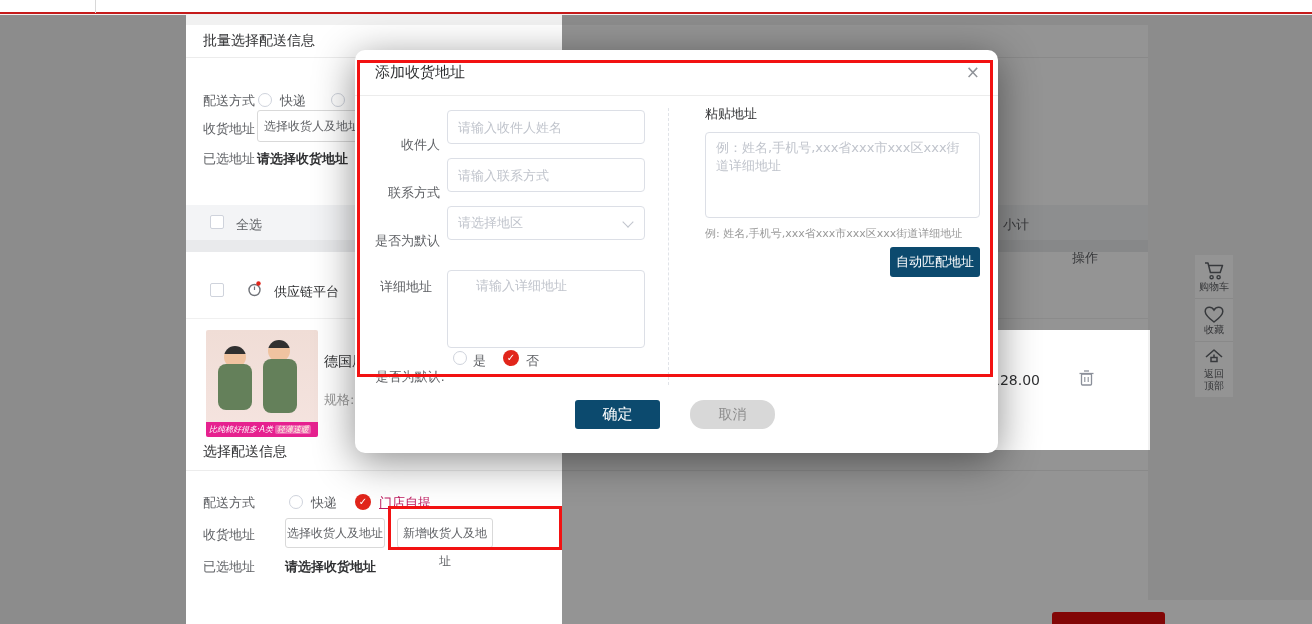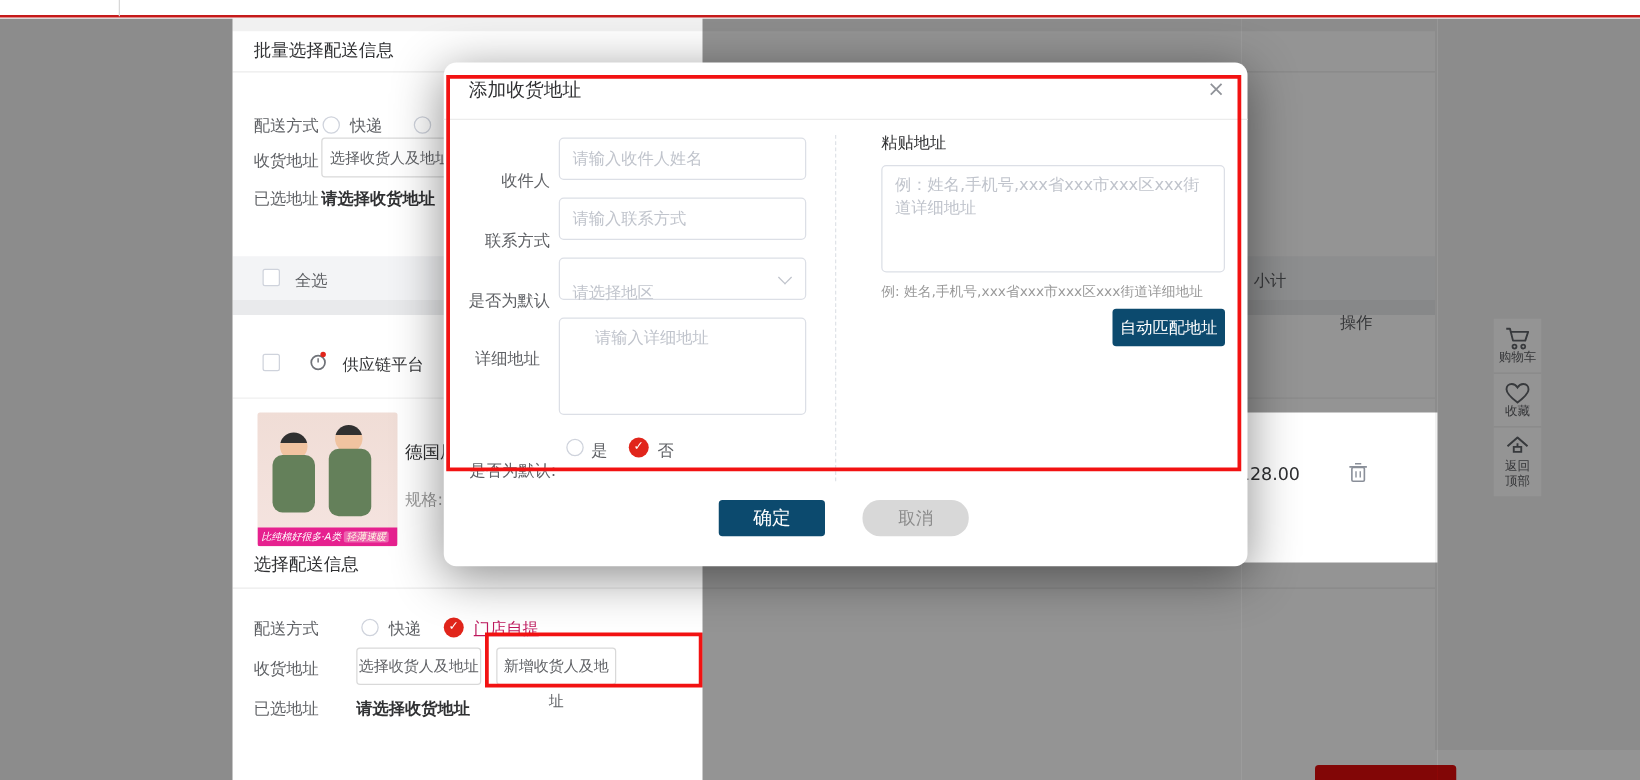--- a/index.html
+++ b/index.html
@@ -37,21 +37,21 @@
   
   .modal { left:355px; top:50px; width:643px; height:403px; background:#fff; border-radius:10px; box-shadow:0 8px 40px rgba(0,0,0,0.45); z-index:100; }
   .modal-anno { position:absolute; left:2px; top:10px; width:636px; height:317px; border:3px solid #f21212; z-index:5; pointer-events:none; }
   .modal-title { position:absolute; left:20px; top:13px; font-size:15px; color:#303133; }
   .modal-close { position:absolute; right:18px; top:12px; font-size:17px; color:#909399; cursor:pointer; z-index:6; }
   .modal-hr { position:absolute; left:0; top:45px; width:643px; height:1px; background:#ececec; }
   .frow-label { position:absolute; width:65px; text-align:right; font-size:13px; color:#606266;margin-top:16px; }
   .f-input { position:absolute; left:92px; width:198px; height:34px; border:1px solid #dcdfe6; border-radius:4px; font-size:13px; padding:0 10px; color:#303133; font-family:inherit; }
   .f-input::placeholder, .f-ta::placeholder { color:#c0c4cc; }
   .f-ta { position:absolute; border:1px solid #dcdfe6; border-radius:4px; font-size:13px; padding:6px 10px; color:#303133; resize:none; font-family:inherit; }
-  .selectbox { position:absolute; left:92px; width:198px; height:34px; border:1px solid #dcdfe6; border-radius:4px; font-size:13px; color:#c0c4cc; line-height:32px; padding:12px 10px; }
+  .selectbox { position:absolute; left:92px; width:198px; height:34px; border:1px solid #dcdfe6; border-radius:4px; font-size:13px; color:#c0c4cc; line-height:32px; padding:0 10px; }
   .chev { position:absolute; right:12px; top:11px; width:8px; height:8px; border-right:1.5px solid #c0c4cc; border-bottom:1.5px solid #c0c4cc; transform:rotate(45deg); }
   .dash-div { position:absolute; left:313px; top:58px; height:277px; border-left:1px dashed #e0e3e8; }
   .hint { position:absolute; font-size:11px; color:#999; }
   .btn-red { background:#0c4a6e; color:#fff; border:none; border-radius:3px; font-family:inherit; cursor:pointer; }
   .btn-gray { background:#d8d8d8; color:#8c8c8c; border:none; border-radius:14px; font-family:inherit; cursor:pointer; }
   
   .anno2 { left:388px; top:506px; width:174px; height:44px; border:3px solid #f21212; z-index:40; pointer-events:none; }
   .checkout-btn { left:1052px; top:612px; width:113px; height:12px; background:#e00b0b; border-radius:3px 3px 0 0; z-index:10; }
   .footerband { left:186px; top:600px; width:1126px; height:24px; background:#fff; }
   svg { display:block; }
@@ -179,21 +179,21 @@
   <div class="frow-label" style="left:20px;top:118px;">联系方式</div>
   <input class="f-input" style="top: 108px;" placeholder="请输入联系方式">
 
   <div class="frow-label" style="left:20px;top:166px;">是否为默认</div>
   <div class="selectbox" style="top:156px;">
     <span>请选择地区</span>
     <span class="chev"></span>
   </div>
 
   <div class="frow-label" style="left:12px;top:212px;">详细地址</div>
-  <textarea class="f-ta" style="left: 92px; top: 204px; width: 198px; height: 78px; padding-left: 28px;" placeholder="请输入详细地址"></textarea>
+  <textarea class="f-ta" style="left: 92px; top: 220px; width: 198px; height: 78px; padding-left: 28px;" placeholder="请输入详细地址"></textarea>
 
   <div class="frow-label" style="left:20px;top:302px;width:70px;">是否为默认:</div>
   <div class="radio" style="position:absolute;left:98px;top:301px;"></div>
   <div style="position:absolute;left:118px;top:302px;font-size:13px;color:#606266;">是</div>
   <div class="radio-checked" style="position:absolute;left:148px;top:300px;"><span>✓</span></div>
   <div style="position:absolute;left:171px;top:302px;font-size:13px;color:#606266;">否</div>
 
   <div class="dash-div"></div>
 
   <div style="position:absolute;left:350px;top:55px;font-size:13px;color:#303133;">粘贴地址</div>

